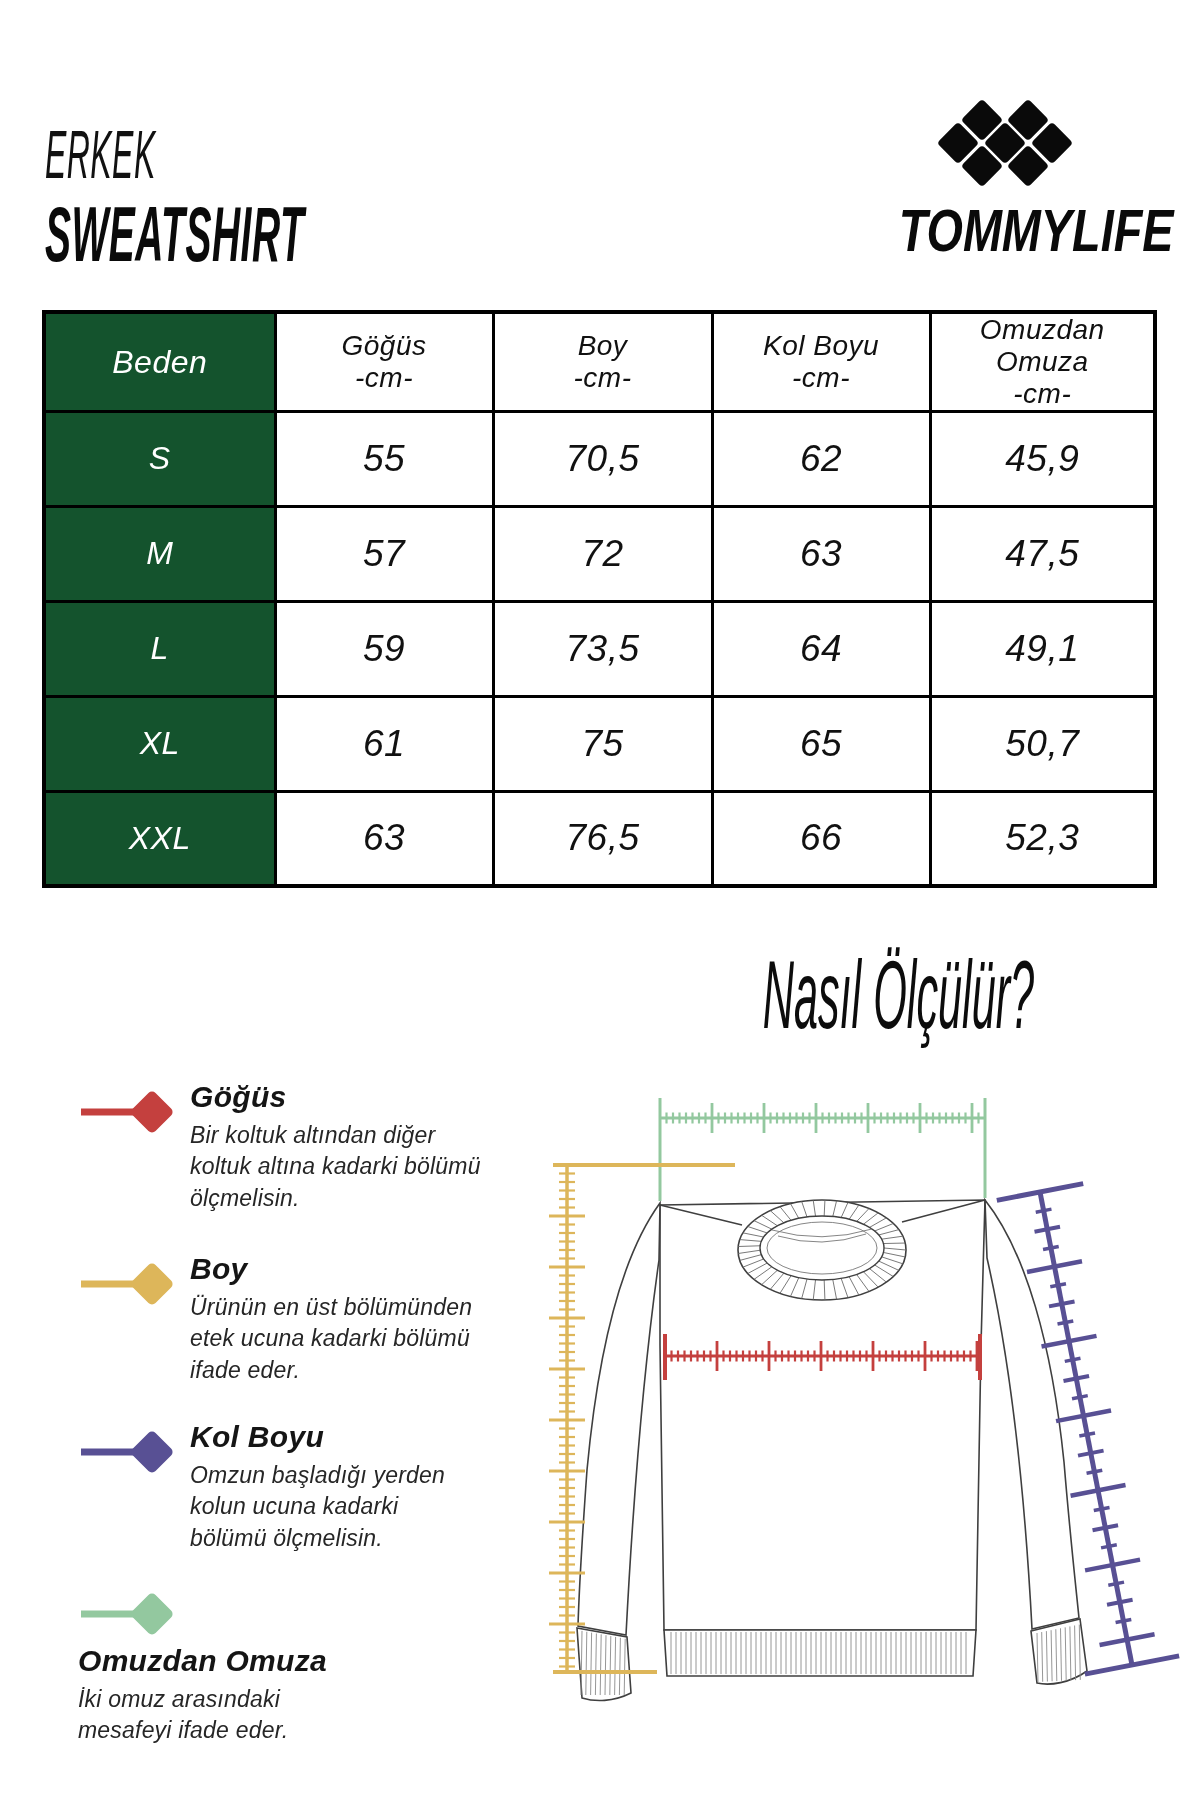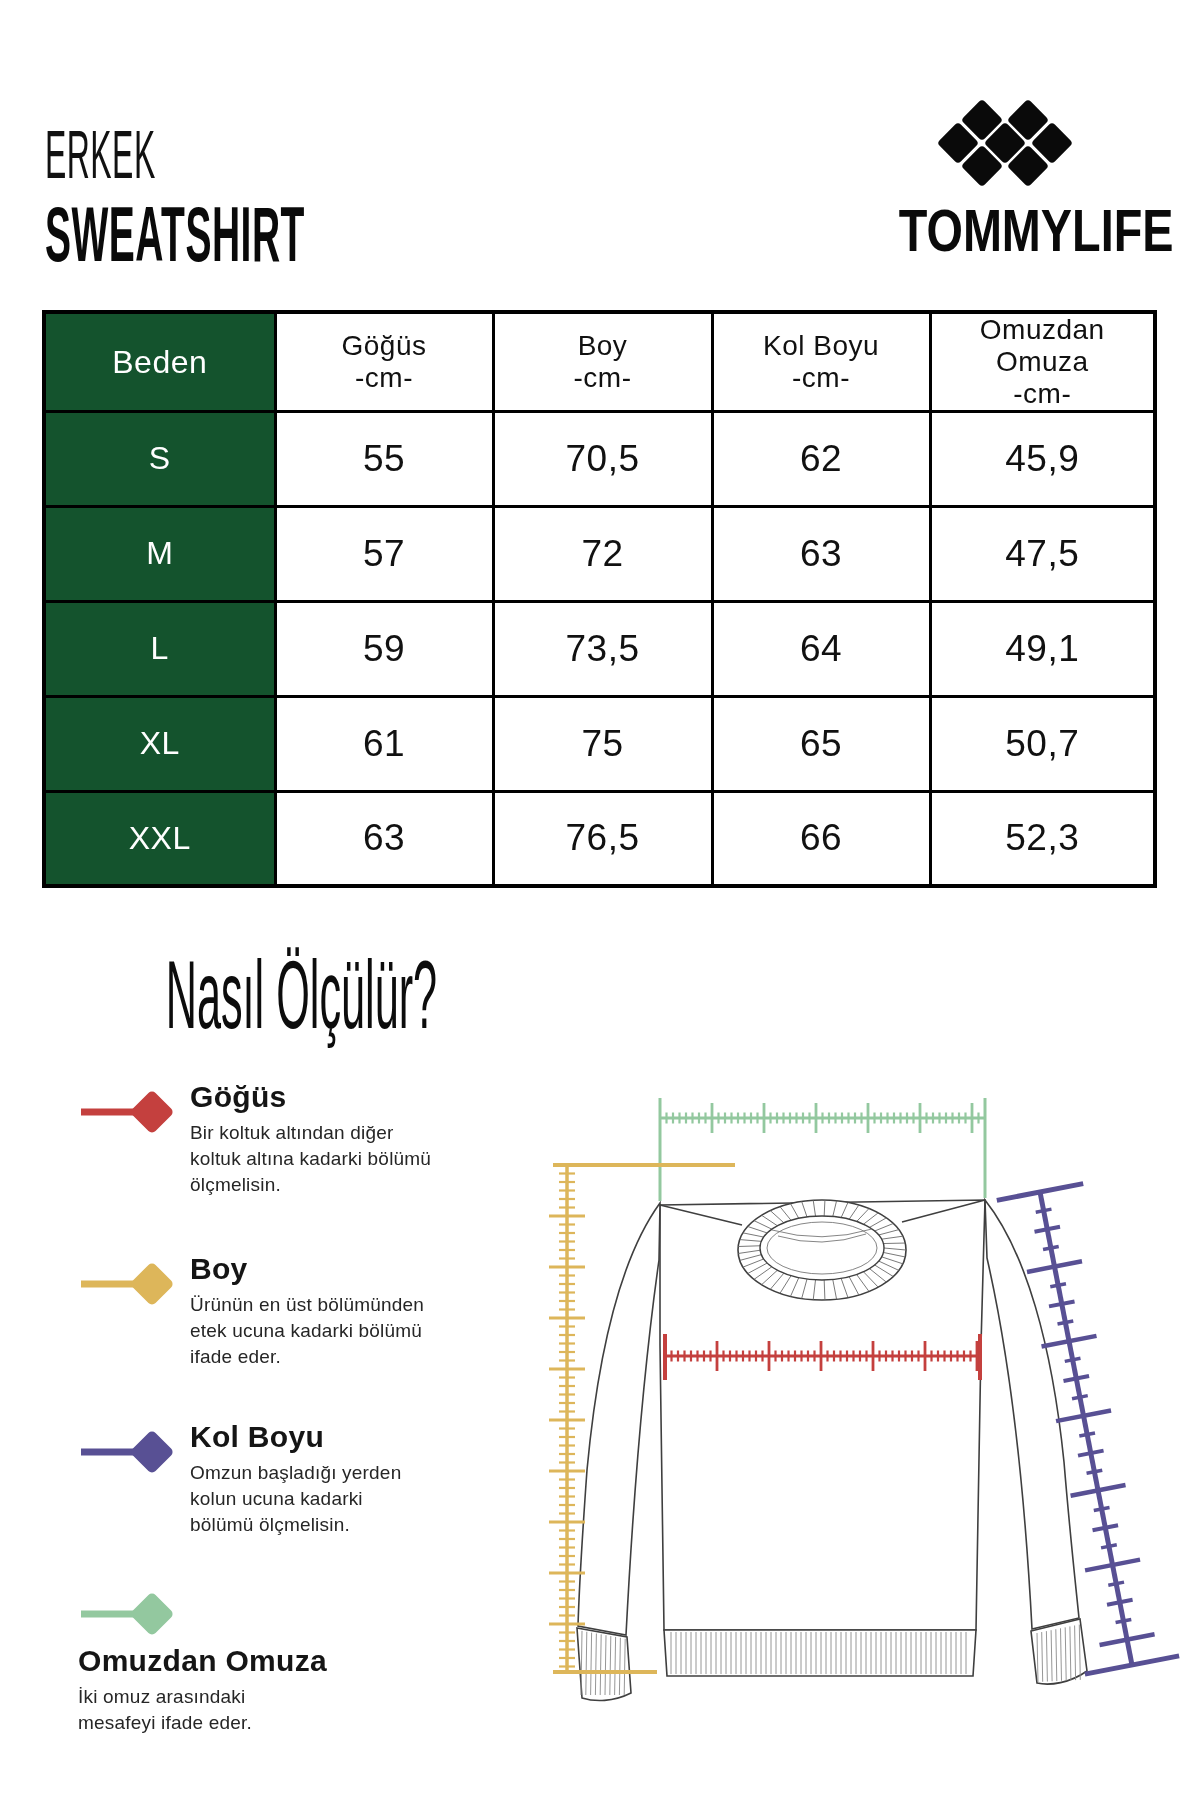--- a/index.html
+++ b/index.html
@@ -1,17 +1,17 @@
 <!DOCTYPE html>
 <html><head>
 <meta charset="utf-8">
 <style>
   html,body{margin:0;padding:0;background:#fff;}
   .page{position:relative;width:1200px;height:1800px;background:#fff;overflow:hidden;
-        font-family:"Liberation Sans","DejaVu Sans",sans-serif;color:#000;}
+        font-family:"Liberation Sans","DejaVu Sans",sans-serif;color:#000;font-style:italic;}
 
   
   .title-block{position:absolute;left:45px;top:120px;}
   .cat{display:inline-block;font-size:68px;font-weight:400;letter-spacing:1px;
        transform:scaleX(.47);transform-origin:left top;line-height:1.02;color:#111;}
   .prod{display:block;margin-top:6px;}
   .prod span{display:inline-block;font-size:78px;font-weight:700;letter-spacing:1px;
        transform:scaleX(.5);transform-origin:left top;line-height:1.0;color:#0a0a0a;}
   .brand-block{position:absolute;left:860px;top:97px;width:292px;text-align:left;}
   .logo-diamonds{display:block;margin:0 auto;}
@@ -26,29 +26,29 @@
   .size-table thead tr{height:98px;}
   .size-table tbody tr{height:95px;}
   .size-table th{font-size:28px;font-weight:500;line-height:1.14;white-space:pre-line;
        letter-spacing:.5px;color:#111;}
   .size-table td{font-size:37px;color:#111;letter-spacing:.5px;}
   .size-table .dark{background:#14532d;color:#fff;border-color:#000;}
   .size-table th.dark{font-size:32px;font-weight:500;}
   .size-table td.dark{font-size:32px;}
 
   
-  .howto-title-wrap{position:absolute;left:0;top:945px;width:1200px;text-align:left;}
+  .howto-title-wrap{position:absolute;left:0;top:945px;width:1200px;text-align:right;}
   .howto-title{display:inline-block;font-size:96px;font-weight:400;line-height:1.05;
        transform:scaleX(.45);transform-origin:center top;color:#0c0c0c;}
 
   .legend-item{position:absolute;left:78px;display:flex;align-items:flex-start;}
   .li-icon{flex:none;margin-top:2px;}
   .li-text{margin-left:0;width:330px;}
   .li-title{font-size:30px;font-weight:700;color:#151515;letter-spacing:.3px;}
-  .li-desc{margin-top:6px;font-size:19px;line-height:1.36;color:#262626;
+  .li-desc{margin-top:6px;font-size:23px;line-height:1.36;color:#262626;
        white-space:pre-line;letter-spacing:.2px;}
   .li-1{top:1080px;} .li-2{top:1252px;} .li-3{top:1420px;} .li-4{top:1582px;flex-direction:column;}
 
   #diagram{position:absolute;left:460px;top:1000px;}
 </style>
 </head>
 <body>
 
 <div class="page">
 

